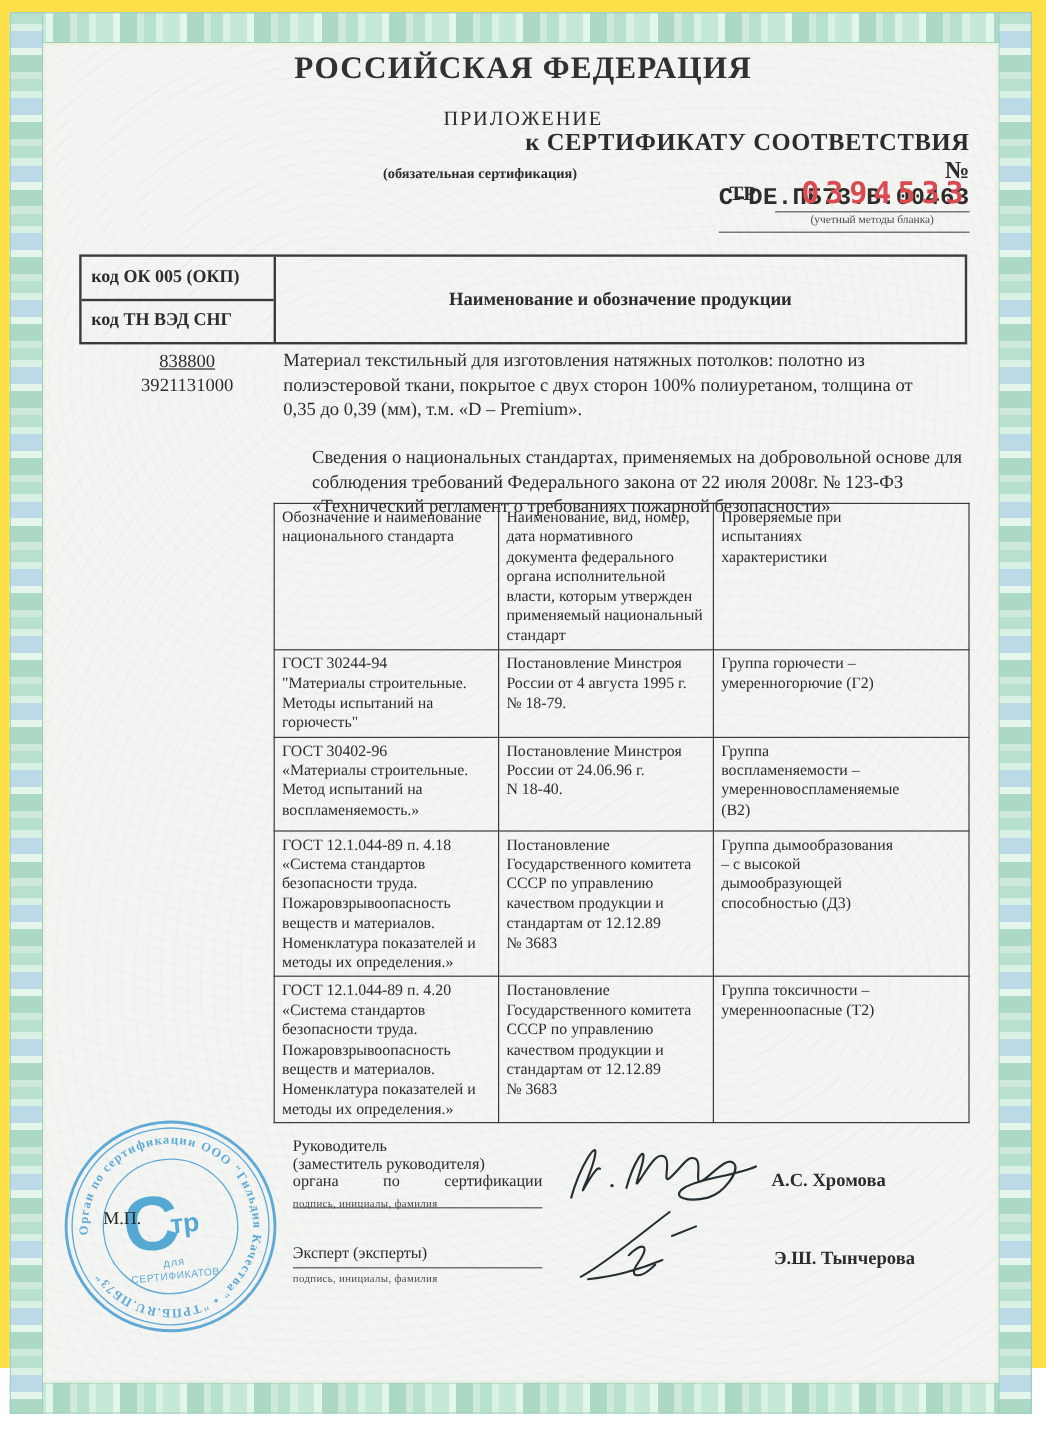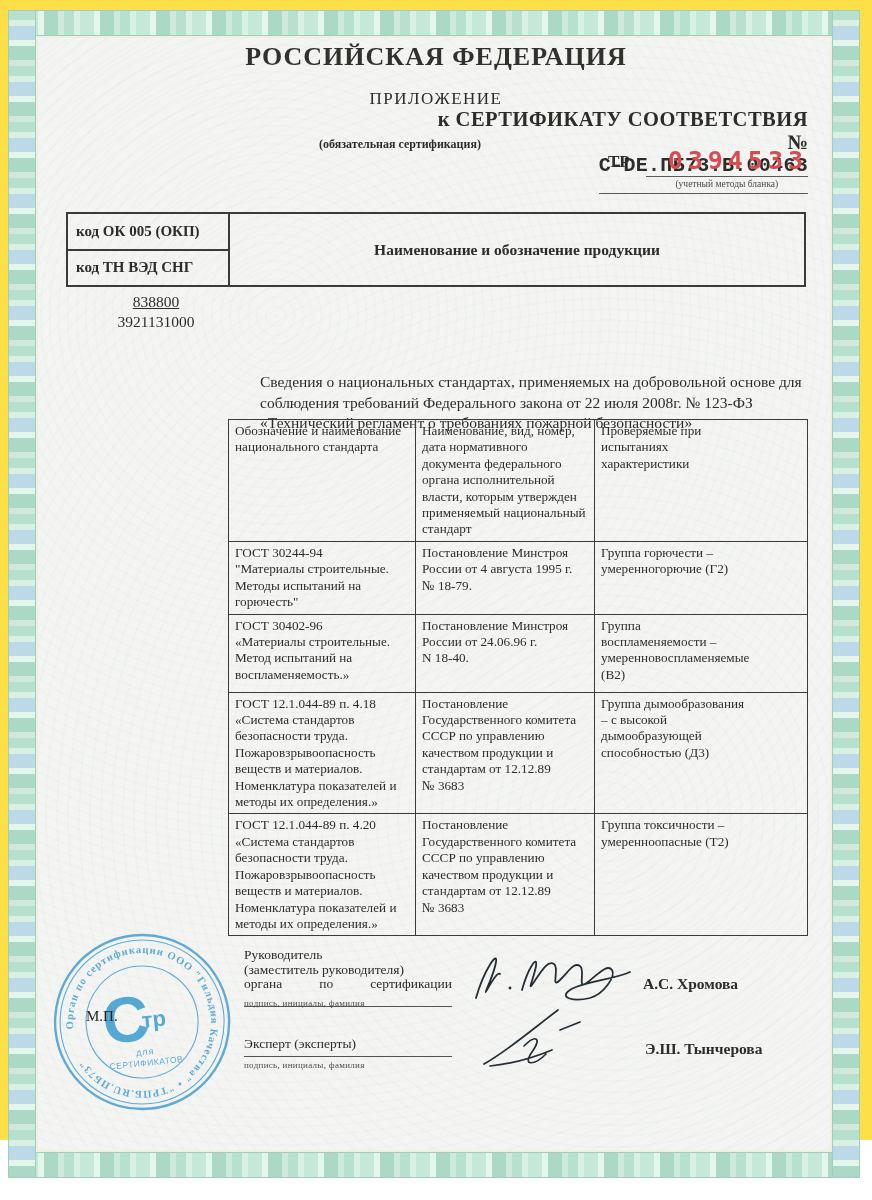--- a/index.html
+++ b/index.html
@@ -141,20 +141,23 @@
       <div>код ТН ВЭД СНГ</div>
     </div>
     <div class="rightcol">Наименование и обозначение продукции</div>
   </div>
 
   <div class="abs codesvals">
     <div class="okp">838800</div>
     <div>3921131000</div>
   </div>
 
+  <div class="abs para product">Материал текстильный для изготовления натяжных потолков: полотно из
+полиэстеровой ткани, покрытое с двух сторон 100% полиуретаном, толщина  от
+0,35 до 0,39 (мм), т.м. «D – Premium».</div>
   <div class="abs para standards">Сведения о национальных стандартах, применяемых на  добровольной основе для
 соблюдения требований Федерального закона от 22 июля 2008г. № 123-ФЗ
 «Технический регламент о требованиях пожарной безопасности»</div>
 
   <table class="std">
     <colgroup>
         <col style="width:187px">
         <col style="width:179px">
         <col style="width:213px">
       </colgroup>

